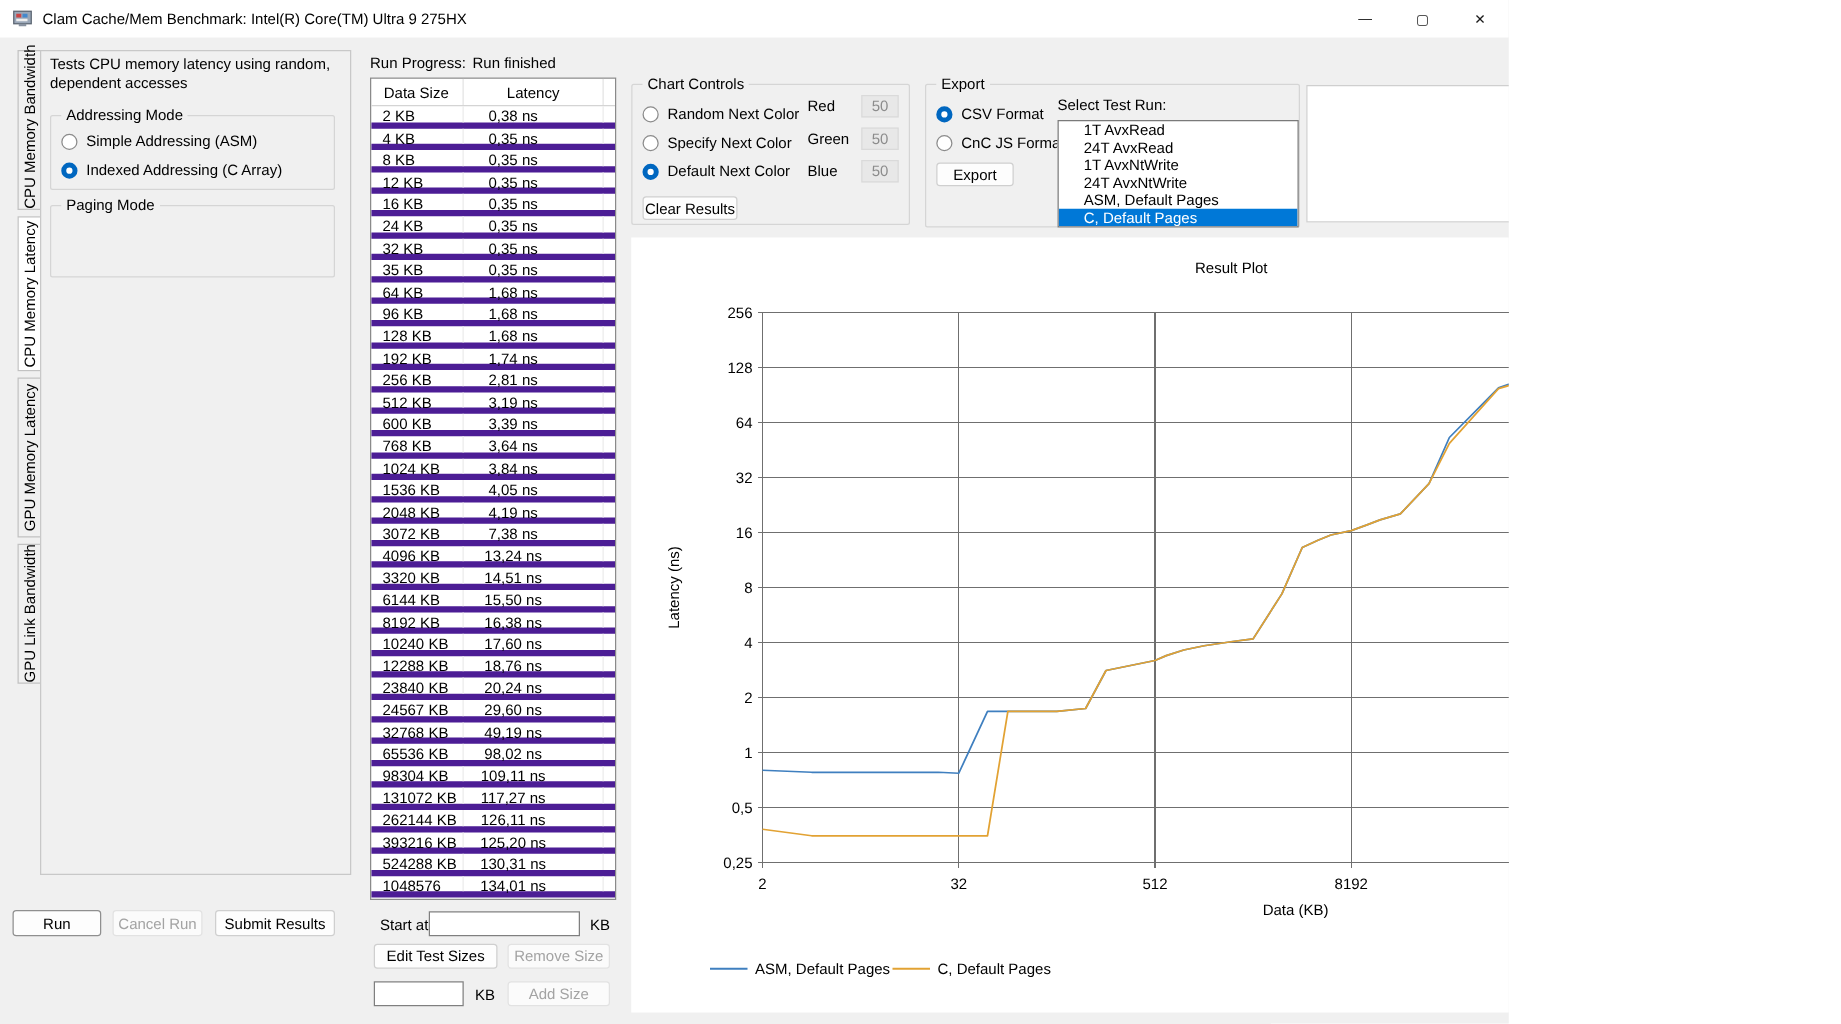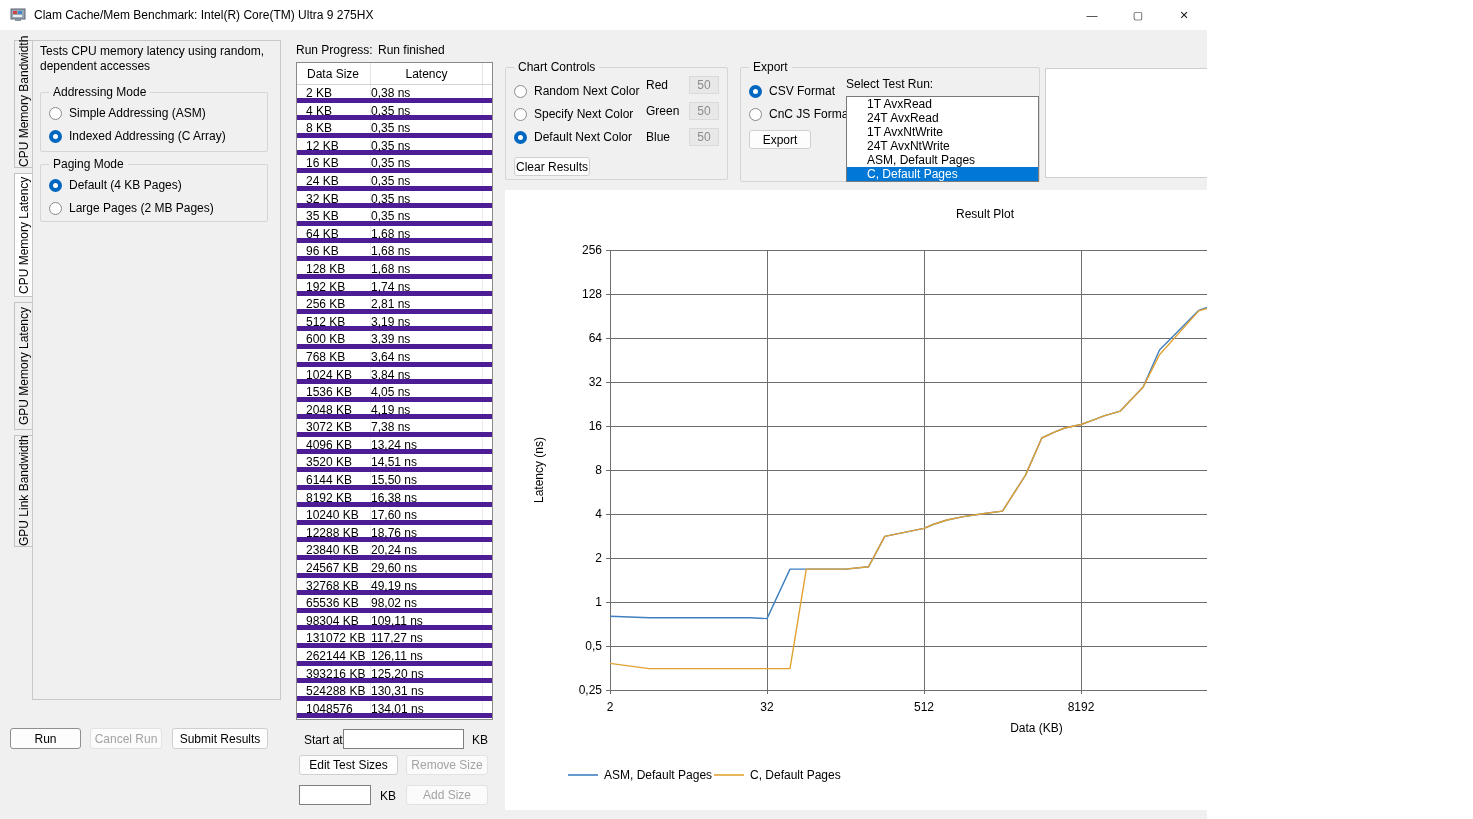--- a/index.html
+++ b/index.html
@@ -62,21 +62,21 @@
 
   
   #results-table { position:absolute; left:296px; top:62px; width:197px; height:658px; background:#fff; border:1px solid #8a8a8a; overflow:hidden; }
   #table-header { display:flex; height:22px; border-bottom:1px solid #d4d4d4; }
   .th { line-height:22px; }
   .th1 { width:74px; padding-left:10px; border-right:1px solid #e3e3e3; }
   .th2 { width:112px; text-align:center; border-right:1px solid #e3e3e3; }
   .trow { display:flex; height:17.6px; border-bottom:5px solid #4c1d95; }
   .td { line-height:17.6px; font-size:12px; }
   .c1 { width:74px; padding-left:9px; border-right:1px solid #ececec; }
-  .c2 { width:112px; text-align:left; padding-right:32px; border-right:1px solid #ececec; }
+  .c2 { width:112px; text-align:center; padding-right:32px; border-right:1px solid #ececec; }
 
   
   .textbox { position:absolute; background:#fff; border:1px solid #7f7f7f; font-family:inherit; font-size:12px; padding:0 4px; }
   #start-at-label { position:absolute; left:304px; top:733px; }
   #start-at-input { left:343px; top:729px; width:121px; height:20px; }
   #start-kb-label { position:absolute; left:472px; top:733px; }
   #edit-sizes-button  { left:299px; top:755px; width:99px; height:20px; }
   #remove-size-button { left:406px; top:755px; width:82px; height:20px; }
   #add-size-input { left:299px; top:785px; width:72px; height:20px; }
   #add-kb-label { position:absolute; left:380px; top:789px; }
@@ -149,30 +149,20 @@
         </div>
         <div class="radio-row">
           <span class="radio checked"></span>
           <span class="radio-label">Indexed Addressing (C Array)</span>
         </div>
       </div>
   </div>
 
   <div class="groupbox" id="gb-paging">
     <span class="gb-title">Paging Mode</span>
-    <div class="radio-stack" id="paging-radios">
-        <div class="radio-row">
-          <span class="radio checked"></span>
-          <span class="radio-label">Default (4 KB Pages)</span>
-        </div>
-        <div class="radio-row">
-          <span class="radio"></span>
-          <span class="radio-label">Large Pages (2 MB Pages)</span>
-        </div>
-      </div>
   </div>
 
   <div class="btn" id="run-button">Run</div>
   <div class="btn disabled" id="cancel-button">Cancel Run</div>
   <div class="btn" id="submit-button">Submit Results</div>
 
   <span id="run-progress-label">Run Progress:</span>
   <span id="run-progress-status">Run finished</span>
 
   <div id="results-table">
@@ -259,21 +249,21 @@
         </div>
         <div class="trow">
           <div class="td c1">3072 KB</div>
           <div class="td c2">7,38 ns</div>
         </div>
         <div class="trow">
           <div class="td c1">4096 KB</div>
           <div class="td c2">13,24 ns</div>
         </div>
         <div class="trow">
-          <div class="td c1">3520 KB</div>
+          <div class="td c1">3320 KB</div>
           <div class="td c2">14,51 ns</div>
         </div>
         <div class="trow">
           <div class="td c1">6144 KB</div>
           <div class="td c2">15,50 ns</div>
         </div>
         <div class="trow">
           <div class="td c1">8192 KB</div>
           <div class="td c2">16,38 ns</div>
         </div>

